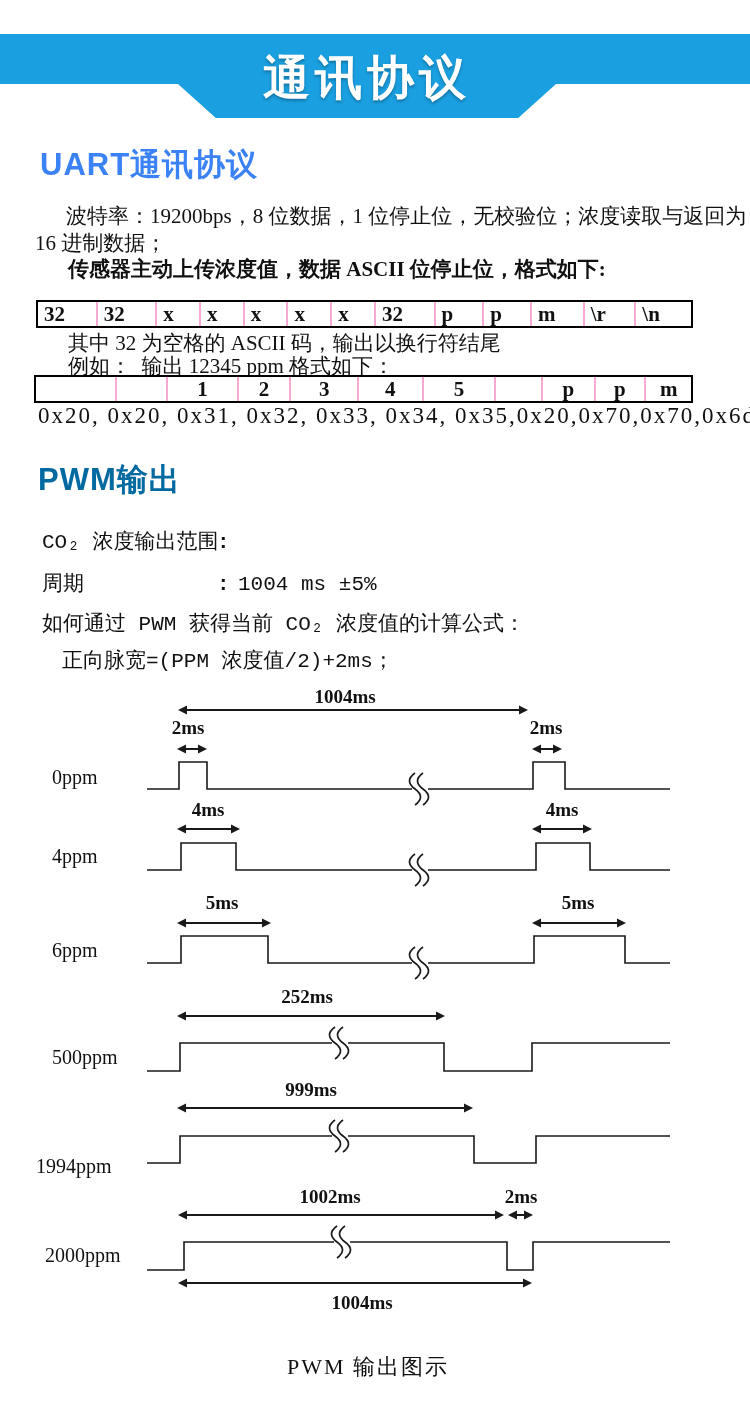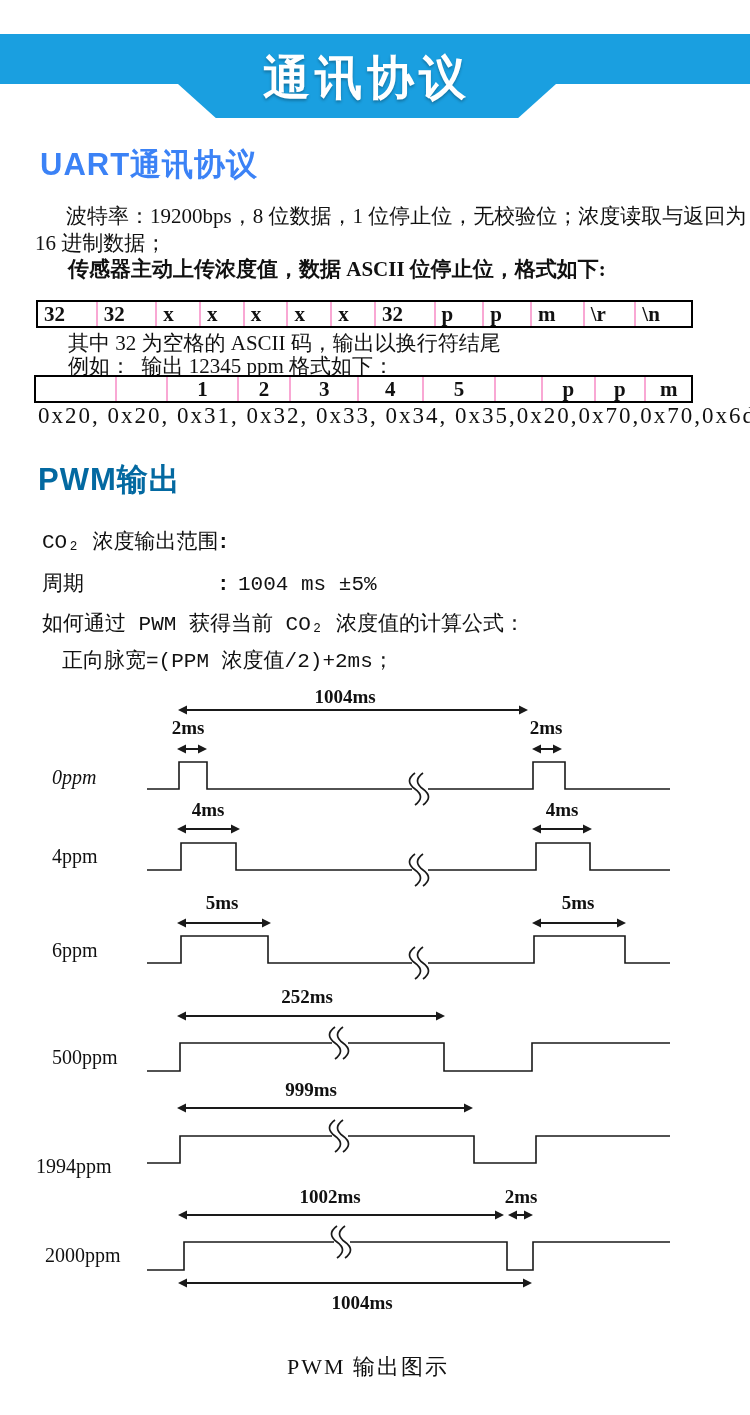--- a/index.html
+++ b/index.html
@@ -196,21 +196,21 @@
     <g class="brk">
         <rect x="334" y="542" width="16" height="30" fill="#fff"></rect>
         <path d="M337,573 q11,-8 0,-16 t0,-16" fill="none" stroke="#1a1a1a" stroke-width="1.7"></path>
         <path d="M345,573 q11,-8 0,-16 t0,-16" fill="none" stroke="#1a1a1a" stroke-width="1.7"></path>
       </g>
   </svg>
 
   <div class="dg-dim" style="left:345px;top:686px;">1004ms</div>
   <div class="dg-dim" style="left:188px;top:717px;">2ms</div>
   <div class="dg-dim" style="left:546px;top:717px;">2ms</div>
-  <div class="dg-label" style="left:52px;top:766px;font-style:italic;">0ppm</div>
+  <div class="dg-label" style="left:52px;top:766px;">0ppm</div>
 
   <div class="dg-dim" style="left:208px;top:799px;">4ms</div>
   <div class="dg-dim" style="left:562px;top:799px;">4ms</div>
   <div class="dg-label" style="left:52px;top:845px;">4ppm</div>
 
   <div class="dg-dim" style="left:222px;top:892px;">5ms</div>
   <div class="dg-dim" style="left:578px;top:892px;">5ms</div>
   <div class="dg-label" style="left:52px;top:939px;">6ppm</div>
 
   <div class="dg-dim" style="left:307px;top:986px;">252ms</div>

